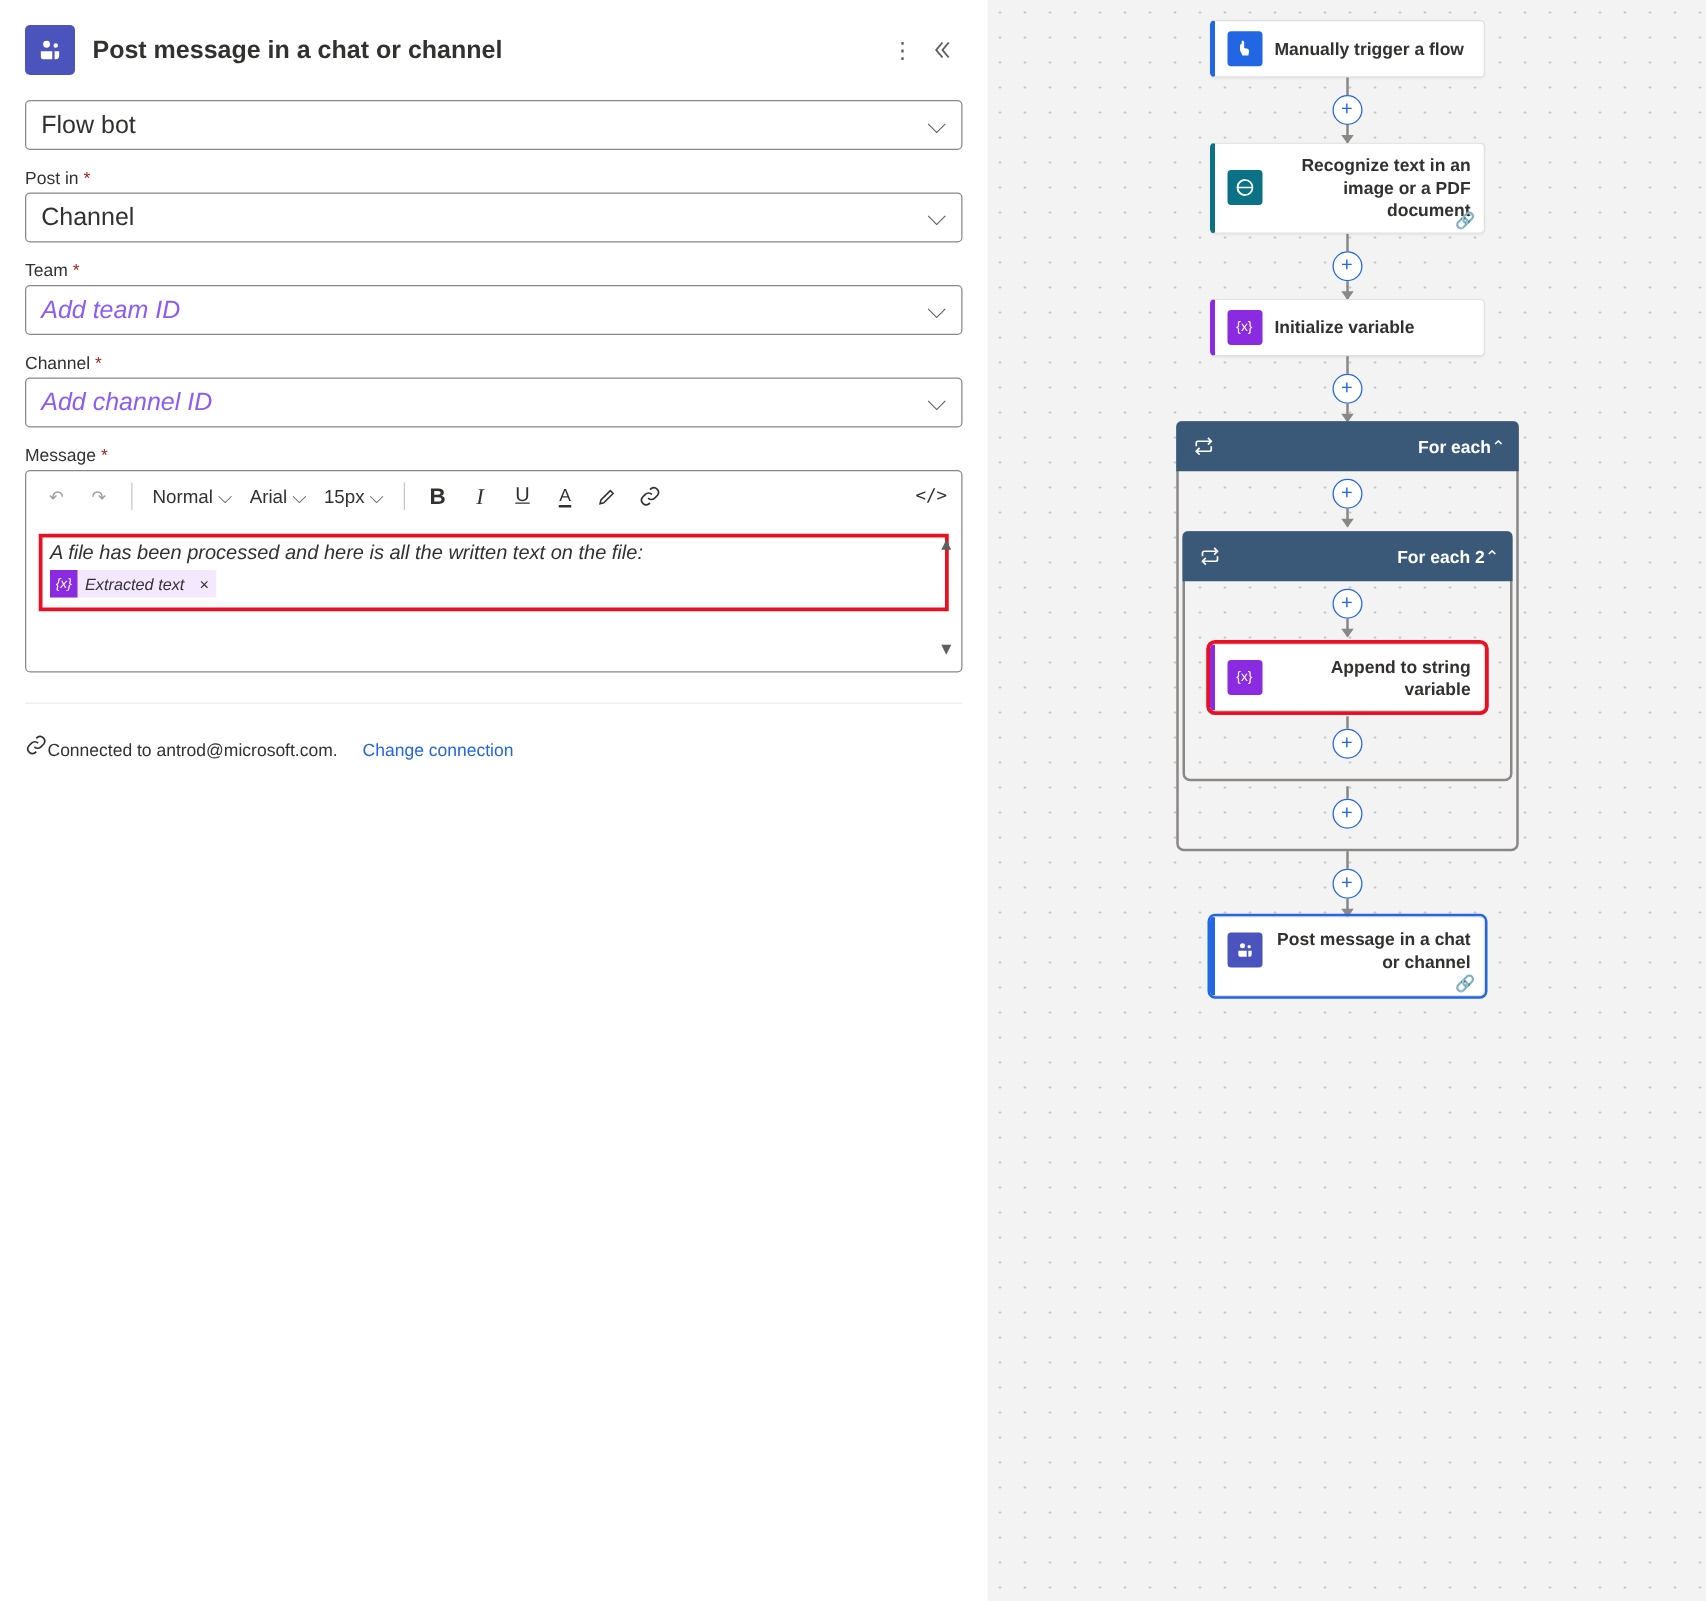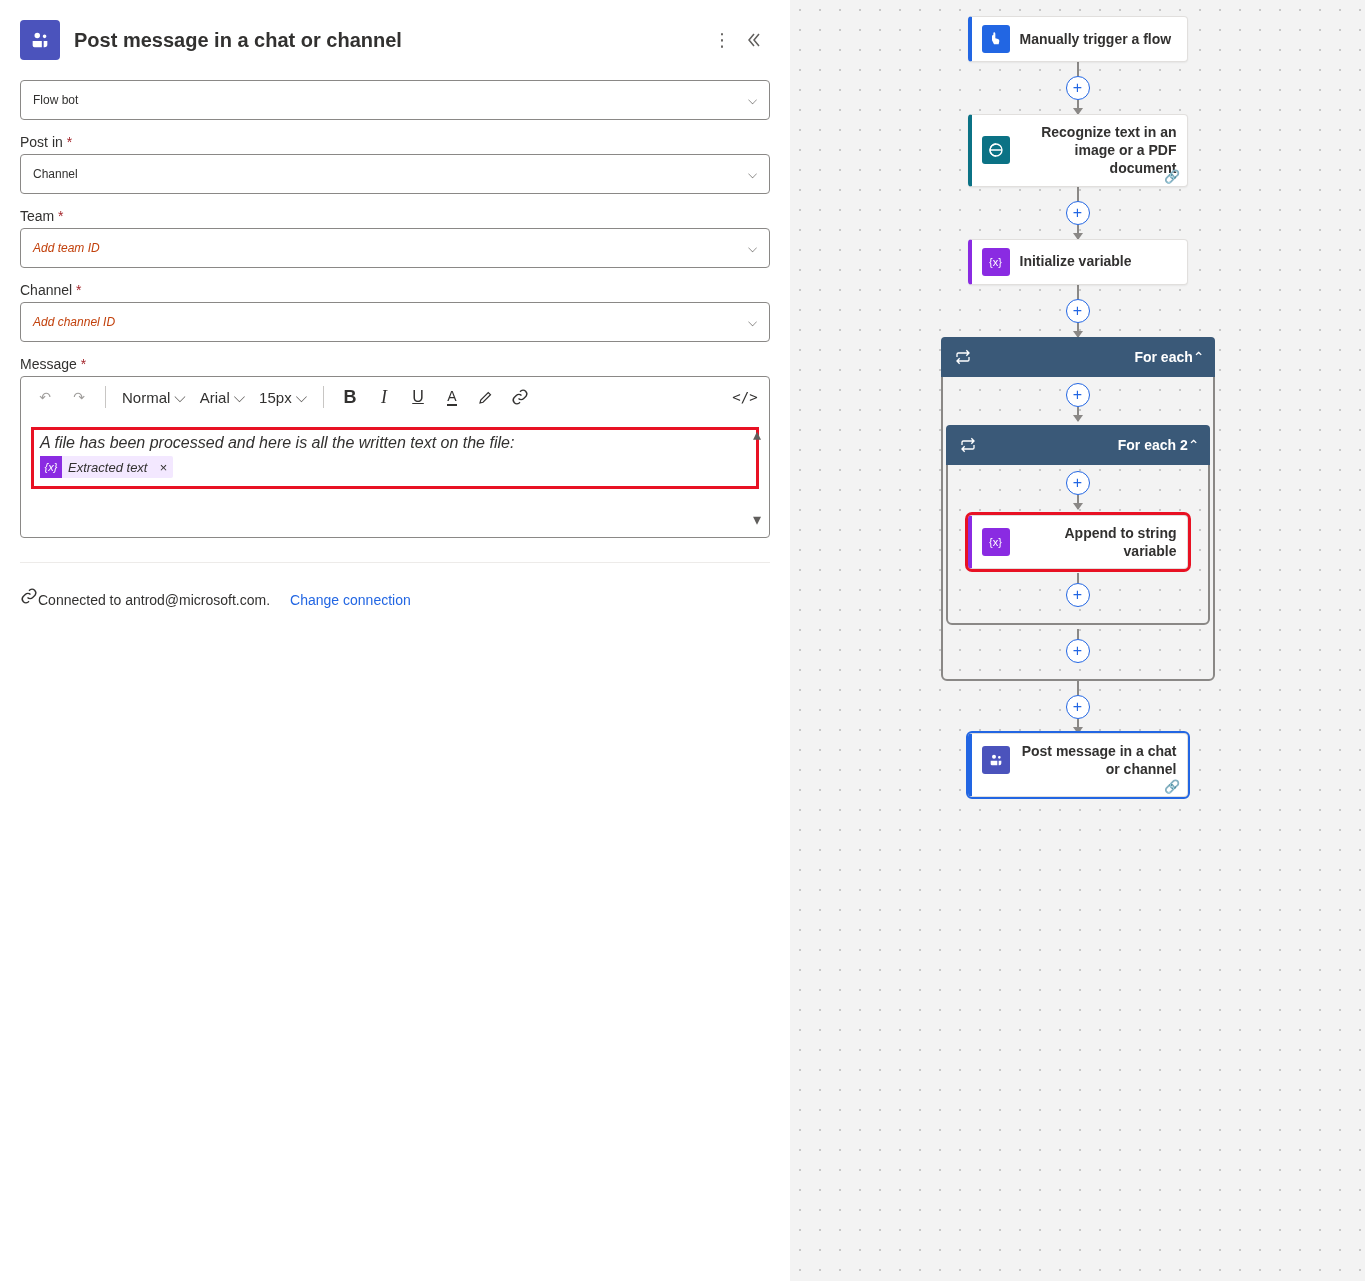--- a/index.html
+++ b/index.html
@@ -15,22 +15,22 @@
   .hdr-act{width:32px;height:32px;display:flex;align-items:center;justify-content:center;cursor:pointer;color:#605e5c;font-size:18px;}
   
   .tabs{display:flex;gap:30px;border-bottom:1px solid transparent;margin-bottom:20px;margin-top:20px;}
   .tab{padding:8px 0;font-size:18px;color:#323130;cursor:pointer;position:relative;}
   .tab.active{font-weight:600;}
   .tab.active::after{content:'';position:absolute;bottom:-2px;left:0;right:0;height:3px;background:#2266e3;}
   
   .field{margin-bottom:14px;}
   .label{font-size:14px;color:#323130;margin-bottom:4px;display:block;}
   .req::after{content:' *';color:#a4262c;}
-  .sel{width:100%;height:40px;border:1px solid #8a8886;border-radius:4px;padding:0 12px;display:flex;align-items:center;justify-content:space-between;cursor:pointer;font-size:12px;}
-  .sel .ph{color:#c2410c;font-style:italic;}
+  .sel{width:100%;height:40px;border:1px solid #8a8886;border-radius:4px;padding:0 12px;display:flex;align-items:center;justify-content:space-between;cursor:pointer;font-size:20px;}
+  .sel .ph{color:#8b5cf6;font-style:italic;}
   .chev{color:#605e5c;}
   
   .editor-wrap{border:1px solid #8a8886;border-radius:4px;}
   .toolbar{display:flex;align-items:center;padding:6px 10px;gap:6px;border-bottom:0;}
   .tb-btn{width:28px;height:28px;display:flex;align-items:center;justify-content:center;cursor:pointer;color:#323130;}
   .tb-sel{display:flex;align-items:center;gap:4px;cursor:pointer;font-size:15px;padding:0 4px;}
   .tb-sep{width:1px;height:22px;background:#c8c6c4;margin:0 6px;}
   .editor-body{position:relative;padding:10px;min-height:120px;font-size:16px;}
   .editor-inner{border:3px solid #e81123;padding:4px 6px 8px 6px;font-style:italic;}
   .token{display:inline-flex;align-items:center;background:#f3e8ff;border-radius:2px;font-size:13px;margin-top:4px;}

